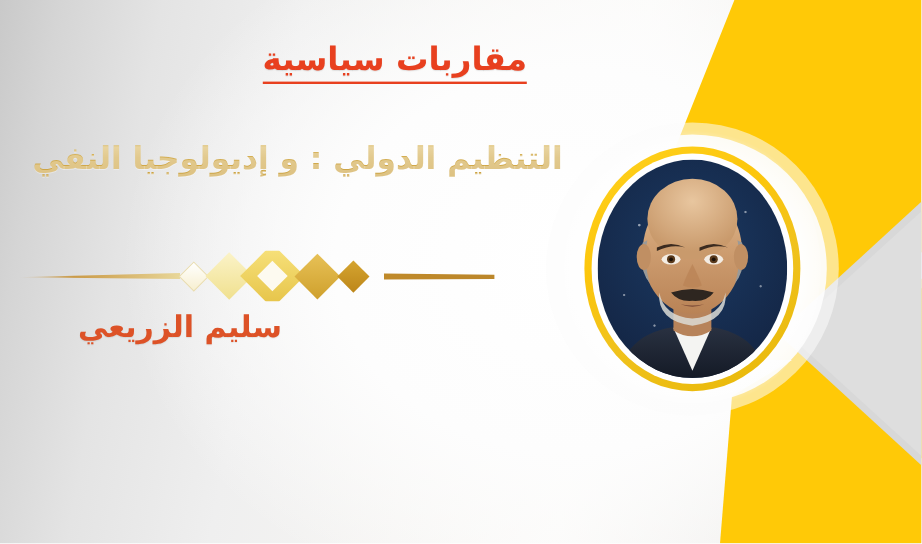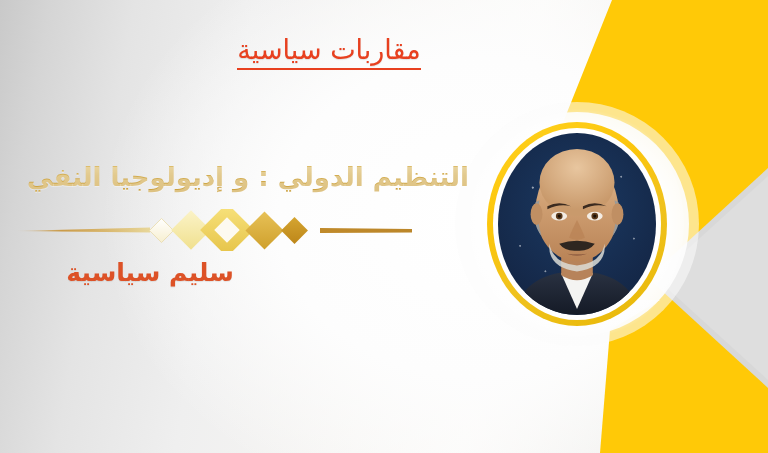--- a/index.html
+++ b/index.html
@@ -22,21 +22,21 @@
   .art svg{display:block;width:768px;height:453px;}
 
   
   .header-title{
     position:absolute;
     top:34px;
     left:0;right:0;
     text-align:center;
     padding-right:110px;
     font-size:27px;
-    font-weight:400;
+    font-weight:700;
     color:#e8401f;
     letter-spacing:0px;
     direction:rtl;
     line-height:1.2;
     text-shadow:0 1px 1px rgba(0,0,0,.10);
   }
   .header-title span.hdr-text{
     display:inline-block;
     border-bottom:2px solid #e8401f;
     padding-bottom:2px;
@@ -52,21 +52,20 @@
     direction:rtl;
     font-size:26px;
     font-weight:600;
     line-height:1.65;
     color:#cfa84a;
     background:linear-gradient(180deg,#e7cf8c 0%,#d3ad51 45%,#c79b36 100%);
     -webkit-background-clip:text;
     background-clip:text;
     -webkit-text-fill-color:transparent;
     text-shadow:0 1px 0 rgba(255,255,255,.35);
-    margin-top:44px;
   }
   .main-title .ln{display:block;}
 
   
   .divider{
     position:absolute;
     top:209px;
     left:0px;
     width:420px;
     height:42px;
@@ -203,21 +202,21 @@
       <g>
         <rect x="208" y="2" width="38" height="38" fill="url(#d3)" transform="rotate(45 227 21)"></rect>
         <rect x="218" y="12" width="18" height="18" fill="#fdfaf0" transform="rotate(45 227 21)"></rect>
       </g>
       <rect x="251" y="8" width="27" height="27" fill="url(#d4)" transform="rotate(45 264.5 21.5)"></rect>
       <rect x="285" y="12" width="19" height="19" fill="url(#d5)" transform="rotate(45 294.5 21.5)"></rect>
     </svg>
   </div>
 
   <div class="author">
-    <span>سليم سياسية</span>
+    <span>سليم الزريعي</span>
   </div>
 
   <div class="portrait-glow"></div>
   <div class="portrait">
     <div class="ring"></div>
     <div class="gap"></div>
     <div class="photo">
       <svg viewBox="0 0 160 184" xmlns="http://www.w3.org/2000/svg" aria-hidden="true">
         <defs>
           <linearGradient id="skin" x1="0" y1="0" x2="0" y2="1">

